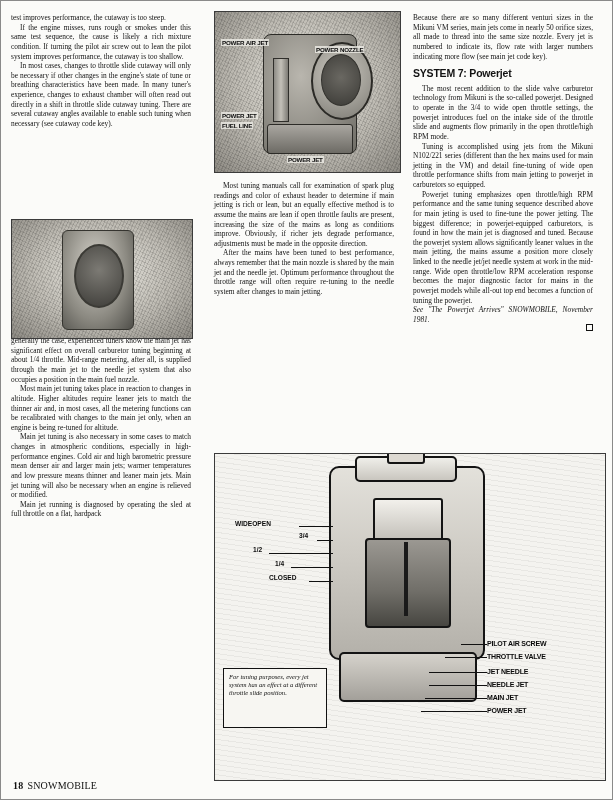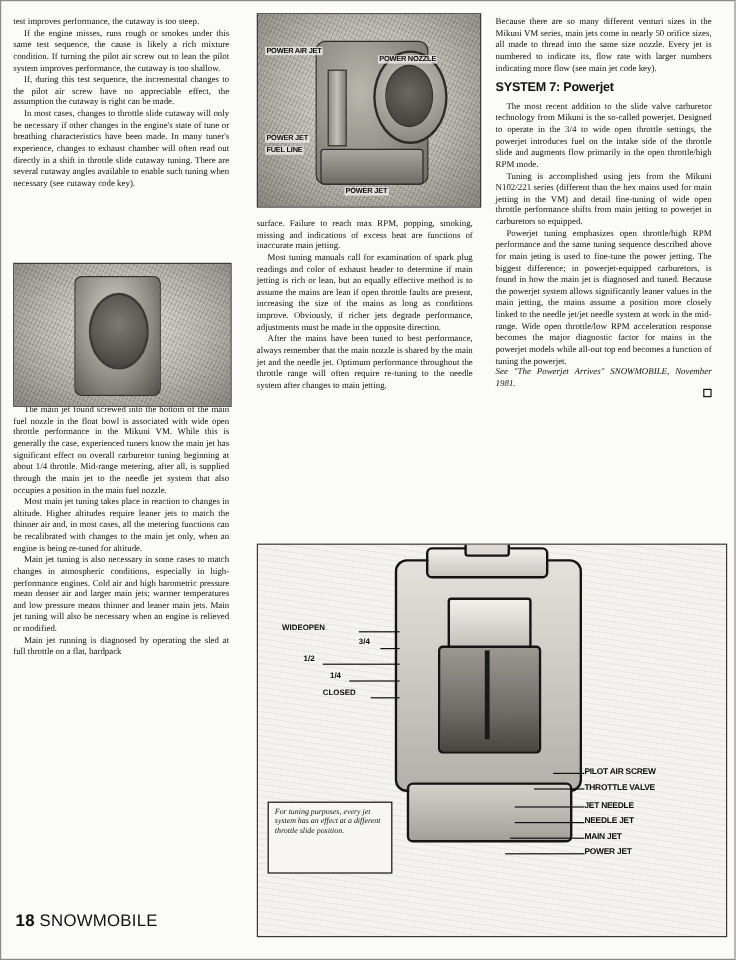--- a/index.html
+++ b/index.html
@@ -182,56 +182,54 @@
     position:absolute;
     left:284px;top:420px;
     font-family:"Liberation Serif", serif;
     font-size:17px;
     color:#7d7d7d;
     letter-spacing:.4px;
     opacity:.85;
   }
   
   .footer{
-    position:absolute;left:12px;bottom:24px;
-    font-family:Liberation Sans, sans-serif;
-    font-size:14px;color:#111;letter-spacing:.2px;
+    position:absolute;left:12px;bottom:8px;
+    font-family:Liberation Serif, serif;
+    font-size:10px;color:#111;letter-spacing:.2px;
   }
   .footer .pnum{font-weight:bold;margin-right:4px;}
   .endsq{
     display:inline-block;width:5px;height:5px;
     border:1px solid #111;margin-left:4px;vertical-align:1px;
   }
 </style>
 </head>
 <body>
 
 <div class="page">
 
   <div class="col" id="col1">
     <p class="noind">test improves performance, the cutaway is too steep.</p>
     <p>If the engine misses, runs rough or smokes under this same test sequence, the cause is likely a rich mixture condition. If turning the pilot air screw out to lean the pilot system improves performance, the cutaway is too shallow.</p>
-    <p>If, during this test sequence, the incremental changes to the pilot air screw have no appreciable effect, the assumption the cutaway is right can be made.</p>
     <p>In most cases, changes to throttle slide cutaway will only be necessary if other changes in the engine's state of tune or breathing characteristics have been made. In many tuner's experience, changes to exhaust chamber will often read out directly in a shift in throttle slide cutaway tuning. There are several cutaway angles available to enable such tuning when necessary (see cutaway code key).</p>
 
     <div style="height:124px"></div>
 
     <div class="caption">The main jet determines the largest possible flow in the standard VM carburetor and contributes to open throttle performance in the powerjet models. Numbered from 50 to 500 with larger numbers indicating greater flow, Sizes up to 200 are available in steps of 5 and above 200 are sized in steps of 10.</div>
 
 
     <p>The main jet found screwed into the bottom of the main fuel nozzle in the float bowl is associated with wide open throttle performance in the Mikuni VM. While this is generally the case, experienced tuners know the main jet has significant effect on overall carburetor tuning beginning at about 1/4 throttle. Mid-range metering, after all, is supplied through the main jet to the needle jet system that also occupies a position in the main fuel nozzle.</p>
     <p>Most main jet tuning takes place in reaction to changes in altitude. Higher altitudes require leaner jets to match the thinner air and, in most cases, all the metering functions can be recalibrated with changes to the main jet only, when an engine is being re-tuned for altitude.</p>
     <p>Main jet tuning is also necessary in some cases to match changes in atmospheric conditions, especially in high-performance engines. Cold air and high barometric pressure mean denser air and larger main jets; warmer temperatures and low pressure means thinner and leaner main jets. Main jet tuning will also be necessary when an engine is relieved or modified.</p>
     <p>Main jet running is diagnosed by operating the sled at full throttle on a flat, hardpack</p>
   </div>
 
   <div class="col" id="col2">
     <div style="height:164px"></div>
     <div style="height:4px"></div>
-    <p class="noind">surface. Failure to reach max RPM, popping, smoking, missing and indications of excess heat are functions of inaccurate main jetting.</p>
     <p>Most tuning manuals call for examination of spark plug readings and color of exhaust header to determine if main jetting is rich or lean, but an equally effective method is to assume the mains are lean if open throttle faults are present, increasing the size of the mains as long as conditions improve. Obviously, if richer jets degrade performance, adjustments must be made in the opposite direction.</p>
     <p>After the mains have been tuned to best performance, always remember that the main nozzle is shared by the main jet and the needle jet. Optimum performance throughout the throttle range will often require re-tuning to the needle system after changes to main jetting.</p>
   </div>
 
   <div class="col" id="col3">
     <p class="noind">Because there are so many different venturi sizes in the Mikuni VM series, main jets come in nearly 50 orifice sizes, all made to thread into the same size nozzle. Every jet is numbered to indicate its, flow rate with larger numbers indicating more flow (see main jet code key).</p>
     <div class="secthead">SYSTEM 7: Powerjet</div>
     <p>The most recent addition to the slide valve carburetor technology from Mikuni is the so-called powerjet. Designed to operate in the 3/4 to wide open throttle settings, the powerjet introduces fuel on the intake side of the throttle slide and augments flow primarily in the open throttle/high RPM mode.</p>
     <p>Tuning is accomplished using jets from the Mikuni N102/221 series (different than the hex mains used for main jetting in the VM) and detail fine-tuning of wide open throttle performance shifts from main jetting to powerjet in carburetors so equipped.</p>
     <p>Powerjet tuning emphasizes open throttle/high RPM performance and the same tuning sequence described above for main jeting is used to fine-tune the power jetting. The biggest difference; in powerjet-equipped carburetors, is found in how the main jet is diagnosed and tuned. Because the powerjet system allows significantly leaner values in the main jetting, the mains assume a position more closely linked to the needle jet/jet needle system at work in the mid-range. Wide open throttle/low RPM acceleration response becomes the major diagnostic factor for mains in the powerjet models while all-out top end becomes a function of tuning the powerjet.</p>

